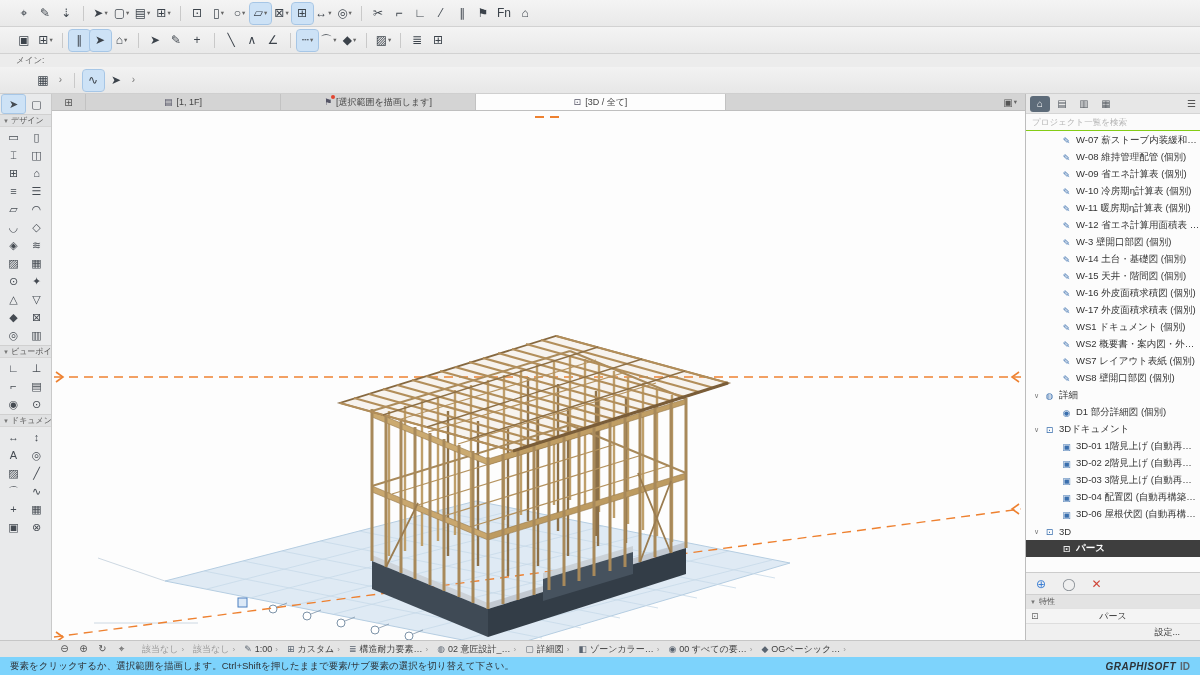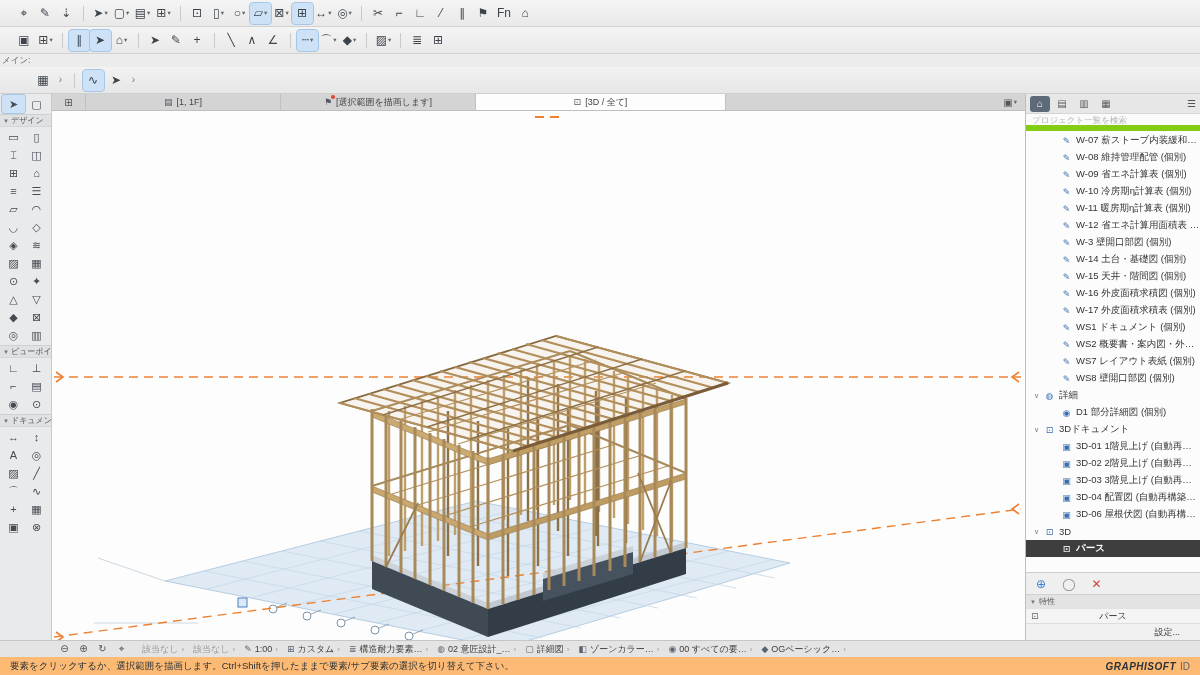--- a/index.html
+++ b/index.html
@@ -8,21 +8,21 @@
 
   .toolbar{position:absolute;left:0;width:1200px;display:flex;align-items:center;padding-left:14px;background:linear-gradient(#f4f4f4,#e9e9e9);border-bottom:1px solid #d2d2d2;}
   #toolbar1{top:0;height:27px;}
   #toolbar2{top:27px;height:27px;}
   .tbtn{height:21px;min-width:21px;padding:0 2px;display:flex;align-items:center;justify-content:center;border-radius:3px;color:#3c434b;font-size:12px;line-height:1;cursor:default;}
   .tbtn .cv{font-size:6.5px;color:#666;margin-left:1px;}
   .tbtn.act{background:#cde2f6;outline:1px solid #a6c6e6;}
   .tbtn.plain{min-width:10px;color:#777;font-size:10px;}
   .tbtn.sep{min-width:0;width:1px;height:15px;background:#c9c9c9;margin:0 6px;padding:0;border-radius:0;}
 
-  #main-label{position:absolute;top:54px;left:0;width:1200px;height:13px;font-size:8.5px;color:#666;padding-left:2px;background:#ececec;display:flex;align-items:center;}
+  #main-label{position:absolute;top:54px;left:0;width:1200px;height:13px;font-size:8.5px;color:#666;padding-left:16px;background:#ececec;display:flex;align-items:center;}
   #minibar{position:absolute;top:67px;left:0;width:1200px;height:27px;background:linear-gradient(#f2f2f2,#e7e7e7);border-bottom:1px solid #cfcfcf;display:flex;align-items:center;padding-left:33px;gap:2px;}
 
   #workspace{position:absolute;top:94px;left:0;width:1200px;height:546px;display:flex;}
 
   #toolbox{width:52px;background:#e9eaeb;border-right:1px solid #c9c9c9;overflow:hidden;flex:none;}
   .tb-section-label{height:13px;display:flex;align-items:center;gap:2px;padding-left:3px;font-size:8px;color:#555;background:#e0e1e2;border-top:1px solid #d0d0d0;border-bottom:1px solid #d6d6d6;white-space:nowrap;overflow:hidden;}
   .tb-section-label .sv{font-size:6px;color:#777;}
   .tb-grid{display:flex;flex-wrap:wrap;padding:1px 2px;}
   .tool{width:23px;height:18px;display:flex;align-items:center;justify-content:center;color:#454b52;font-size:11px;border-radius:2px;}
   .tool.act{background:#cde2f6;outline:1px solid #a6c6e6;}
@@ -42,21 +42,21 @@
   #viewport svg{position:absolute;left:0;top:0;}
   .dash{stroke:#ee8130;stroke-width:1.4;stroke-dasharray:9 6;fill:none;}
   .omark{stroke:#ee8130;stroke-width:1.6;fill:none;}
   .odash{stroke:#ee8130;stroke-width:2;fill:none;}
 
   #right-panel{width:175px;background:#f7f7f7;border-left:1px solid #bdbdbd;display:flex;flex-direction:column;flex:none;}
   .rp-header{height:20px;background:#e7e7e7;border-bottom:1px solid #d5d5d5;display:flex;align-items:center;gap:3px;padding:0 4px;flex:none;}
   .ph-icon{width:20px;height:16px;display:flex;align-items:center;justify-content:center;font-size:10px;color:#51575e;border-radius:3px;}
   .ph-icon.act{background:#5d6b79;color:#fff;}
   .rp-menu{margin-left:auto;font-size:10px;color:#555;}
-  .rp-search{height:17px;border-bottom:6px solid #84cc16;background:#fbfbfb;display:flex;align-items:center;padding:0 6px;flex:none;}
+  .rp-search{height:17px;border-bottom:1px solid #84cc16;background:#fbfbfb;display:flex;align-items:center;padding:0 6px;flex:none;}
   .rp-search input{border:none;outline:none;background:transparent;font-size:8.5px;color:#444;width:100%;font-family:inherit;}
   .rp-search input::placeholder{color:#b5b5b5;}
   #nav-list{flex:1;background:#fcfcfc;overflow:hidden;padding-top:1px;}
   .nav-row{height:17px;display:flex;align-items:center;gap:3px;white-space:nowrap;overflow:hidden;font-size:9.5px;color:#333;}
   .nav-row.child{padding-left:24px;}
   .nav-row.group{padding-left:7px;}
   .nav-row .chev{width:7px;font-size:7px;color:#777;flex:none;text-align:center;}
   .nav-row .nicon{width:13px;flex:none;text-align:center;font-size:9px;color:#3a6fae;}
   .nav-row .nlabel{overflow:hidden;text-overflow:ellipsis;}
   .nav-row.sel{background:#3e3e3e;color:#fff;font-weight:bold;}
@@ -74,24 +74,24 @@
 
   #statusbar{position:absolute;top:640px;left:0;width:1200px;height:17px;background:#e4e4e4;border-top:1px solid #c6c6c6;display:flex;align-items:center;padding-left:56px;font-size:9px;color:#3e3e3e;overflow:hidden;}
   .sb-nav{display:flex;gap:2px;margin-right:12px;}
   .sb-navbtn{width:17px;text-align:center;color:#555;font-size:10px;}
   .sbitem{display:flex;align-items:center;gap:3px;margin-right:9px;white-space:nowrap;}
   .sbitem .sbicon{color:#5a6470;font-size:9px;}
   .sbitem .sbicon:empty{display:none;}
   .sbitem .sbchev{color:#999;font-size:8px;}
   .sbitem.muted{color:#9a9a9a;}
 
-  #helpbar{position:absolute;top:657px;left:0;width:1200px;height:18px;background:#fdba74;display:flex;align-items:center;padding:0 10px;font-size:9.5px;color:#2e3338;}
+  #helpbar{position:absolute;top:657px;left:0;width:1200px;height:18px;background:#7dd3fc;display:flex;align-items:center;padding:0 10px;font-size:9.5px;color:#2e3338;}
   .brand{margin-left:auto;display:flex;align-items:center;gap:4px;font-size:10px;}
   .brand b{letter-spacing:0.5px;color:#2d3338;font-style:italic;}
-  .brand .bid{color:#5b656e;}
+  .brand .bid{color:#5b656e;font-weight:bold;}
 </style>
 </head>
 <body>
 
 <div id="toolbar1" class="toolbar">
 
     <div class="tbtn">
       <span>⌖</span>
       <span class="cv"></span>
     </div>

